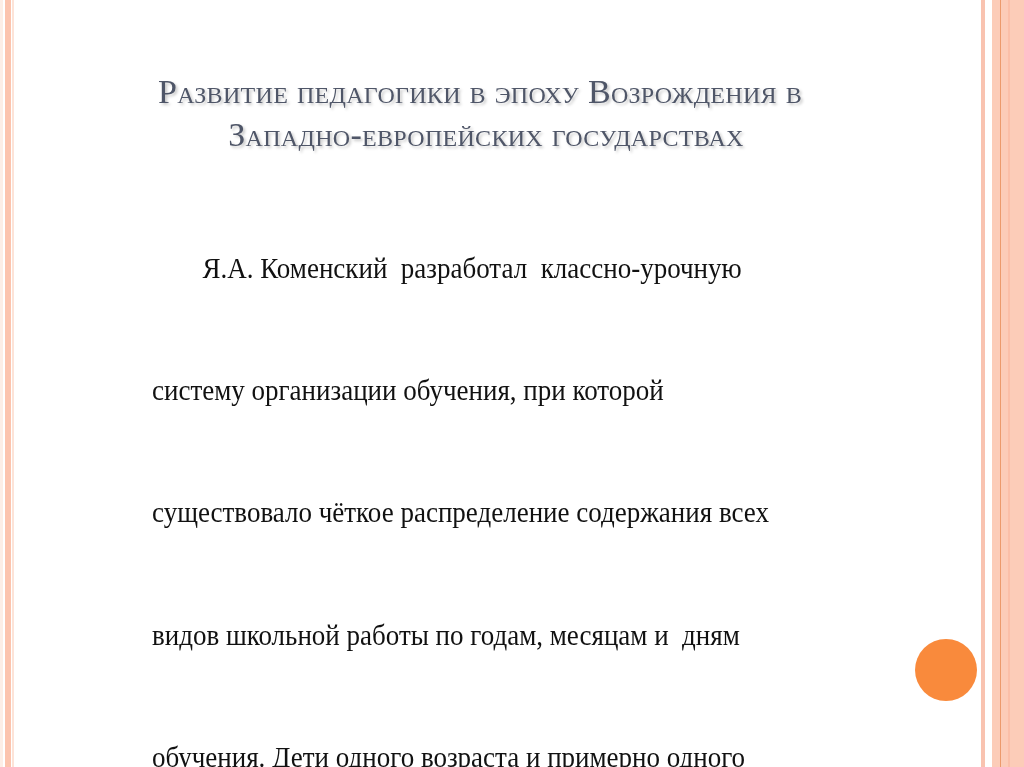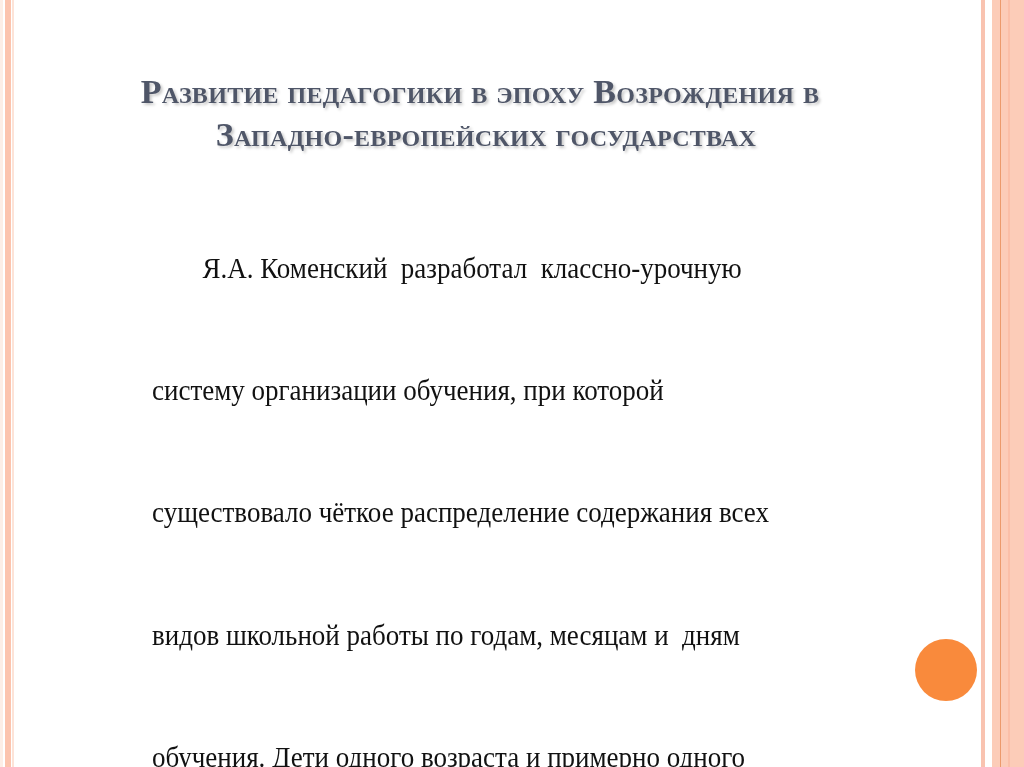--- a/index.html
+++ b/index.html
@@ -1,18 +1,18 @@
 <!DOCTYPE html>
 <html><head>
 <meta charset="utf-8">
 <style>
   html,body{margin:0;padding:0;}
   body{width:1024px;height:767px;position:relative;background:#ffffff;overflow:hidden;font-family:"Liberation Serif","DejaVu Serif",serif;}
   .stripe{position:absolute;top:0;height:767px;}
-  .title{position:absolute;left:0;width:960px;top:70px;text-align:center;color:#4f5668;font-weight:bold;font-variant:small-caps;font-size:34px;line-height:43px;text-shadow:2px 2px 3px rgba(0,0,0,0.22);letter-spacing:0.3px;}
+  .title{position:absolute;left:0;width:960px;top:70px;text-align:center;color:#4f5668;font-weight:normal;font-variant:small-caps;font-size:34px;line-height:43px;text-shadow:2px 2px 3px rgba(0,0,0,0.22);letter-spacing:0.3px;}
   .title .l1{display:block;padding-left:0px;}
   .title .l2{display:block;padding-left:12px;}
   .body{position:absolute;left:152px;top:166px;width:780px;color:#111;font-size:30px;line-height:40.8px;transform:scaleX(0.90);transform-origin:left top;white-space:pre;}
   .body span{display:block;}
   .circle{position:absolute;left:915px;top:639px;width:62px;height:62px;border-radius:50%;background:#f98a3c;}
 </style>
 </head>
 <body>
 
 <div class="stripe" style="left:0;width:3px;background:#fdeee6;"></div>

